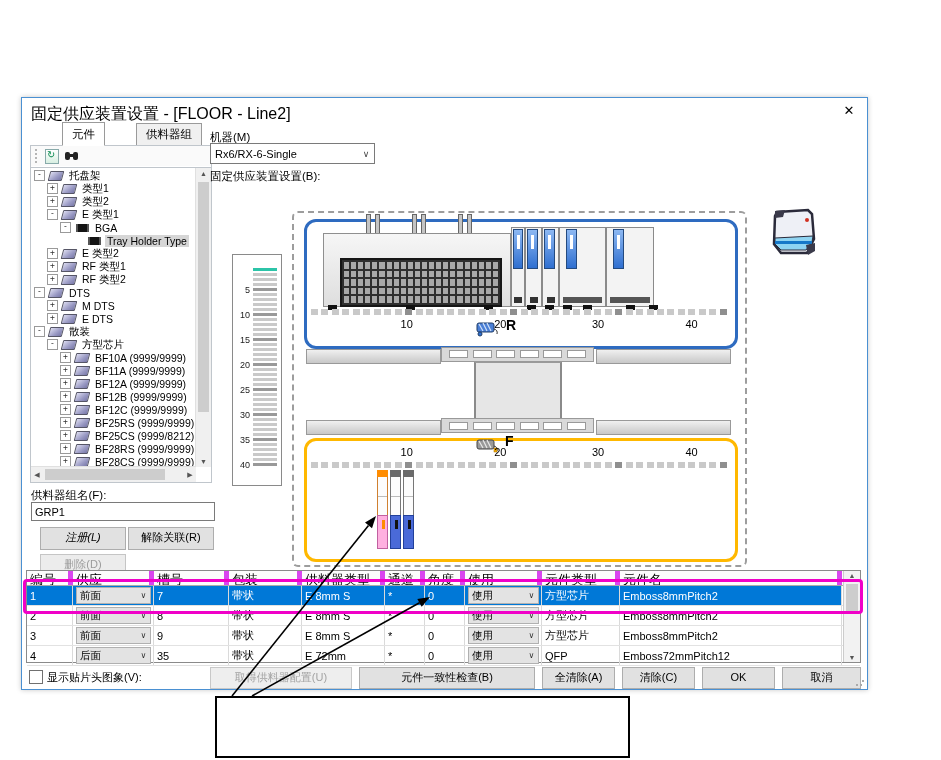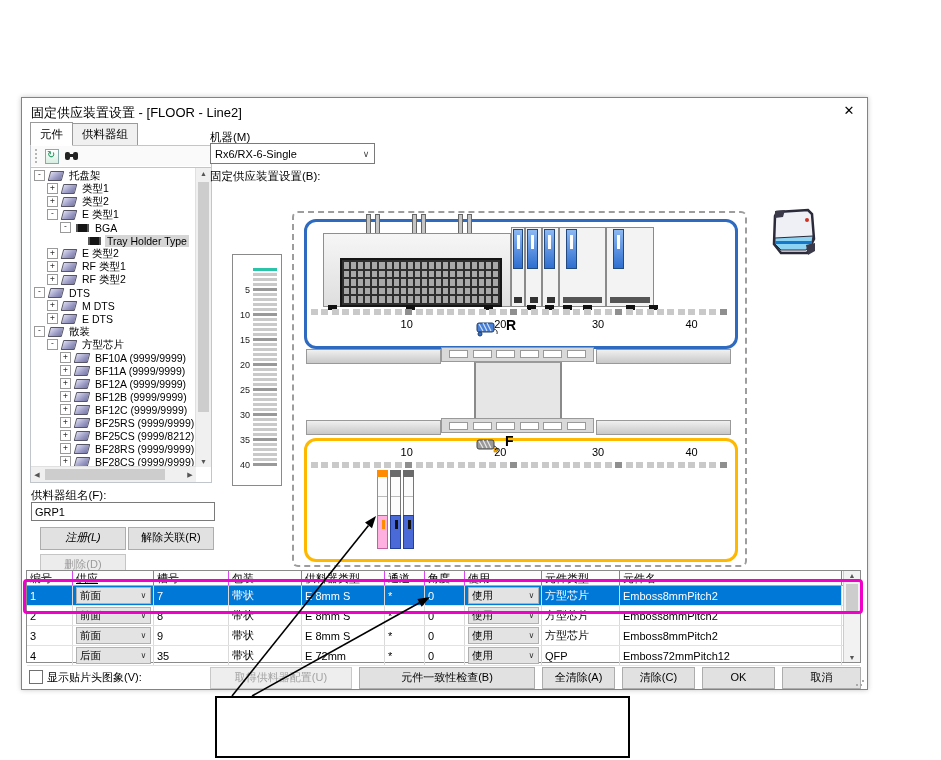--- a/index.html
+++ b/index.html
@@ -7,25 +7,25 @@
     --teal:#2cc4a8; --fOrange:#ff8c00; --fPink:#ffb0e0; --fBlue:#4a6ad8;
   }
   html,body{margin:0;padding:0;background:#fff;}
   #canvas{position:relative;width:941px;height:760px;overflow:hidden;background:#fff;
     font-family:"Liberation Sans","DejaVu Sans",sans-serif;color:#000;}
   .abs{position:absolute;}
   
   .dialog{position:absolute;left:21px;top:97px;width:845px;height:591px;background:#fff;
     border:1px solid #4a90d2;box-shadow:0 0 5px rgba(0,0,0,.22);}
   .titlebar{position:absolute;left:0;top:0;right:0;height:26px;background:#fff;}
-  .title{position:absolute;left:9px;top:6px;font-size:13px;}
+  .title{position:absolute;left:9px;top:6px;font-size:16px;}
   .closebtn{position:absolute;right:0;top:0;width:36px;height:26px;text-align:center;line-height:26px;font-size:13px;cursor:default;}
   
   .tabstrip{position:absolute;left:8px;top:27px;height:21px;font-size:11.5px;display:flex;align-items:flex-end;}
-  .tab{padding:3px 9px 3px 9px;border:1px solid #9a9a9a;background:#f0f0f0;margin-right:-1px;}
+  .tab{padding:3px 9px 3px 9px;border:1px solid #9a9a9a;background:#f0f0f0;margin-right:-1px;margin-left:32px;}
   .tab.active{background:#fff;border-bottom:1px solid #fff;padding-top:4px;position:relative;z-index:2;}
   .panel{position:absolute;left:8px;top:47px;width:180px;height:336px;border:1px solid #c0c6cc;background:#fff;}
   .toolbar{position:absolute;left:0;top:0;right:0;height:20px;display:flex;align-items:center;gap:6px;padding-left:4px;background:#fafafa;}
   .tbgrip{width:2px;height:14px;border-left:2px dotted #b5b5b5;}
   .ico-refresh{width:12px;height:13px;border:1px solid #8aa;background:linear-gradient(#ffffff,#d8efe2);position:relative;}
   .ico-refresh::after{content:"↻";position:absolute;left:1px;top:-1px;font-size:10px;color:#0a8a50;}
   .ico-binoc{width:5px;height:8px;background:#222;border-radius:2px;box-shadow:8px 0 0 #222;position:relative;margin-right:8px;}
   .ico-binoc::after{content:"";position:absolute;left:4px;top:2px;width:5px;height:3px;background:#222;}
   .treebox{position:absolute;left:0;top:21px;right:0;bottom:0;border-top:1px solid #c0c6cc;background:#fff;overflow:hidden;}
   #treeRows{position:absolute;left:0;top:1px;right:15px;bottom:15px;overflow:hidden;}
@@ -88,21 +88,21 @@
   
   .ffeeder{position:absolute;top:372px;width:11px;height:79px;}
   .fcap{height:7px;}
   .fbody{height:38px;background:#fcfcfc;border-left:1px solid;border-right:1px solid;position:relative;}
   .fbody::after{content:"";position:absolute;left:0;right:0;top:50%;border-top:1px solid #bbb;}
   .flow{height:32px;position:relative;border:1px solid;}
   .flow i{position:absolute;left:50%;margin-left:-1px;top:4px;width:3px;height:9px;}
   
   .tbl{position:absolute;left:4px;top:472px;width:833px;height:91px;border:1px solid #8a8a8a;background:#fff;font-size:11px;}
   .thead{display:flex;height:14px;border-bottom:1px solid #aaa;background:#fcfcfc;}
-  .thead span{padding-left:3px;border-right:1px solid #d946ef;box-sizing:border-box;overflow:hidden;white-space:nowrap;font-size:11px;}
+  .thead span{padding-left:3px;border-right:5px solid #d946ef;box-sizing:border-box;overflow:hidden;white-space:nowrap;font-size:13px;}
   .row{display:flex;height:19px;border-bottom:1px solid #e2e2e2;}
   .row .cell{padding-left:3px;border-right:1px solid #dadada;box-sizing:border-box;display:flex;align-items:center;overflow:hidden;white-space:nowrap;}
   .row.sel .cell{background:var(--accent);color:#fff;}
   .dd{flex:1;height:15px;margin:1px 2px 1px 0;background:#e3e3e3;border:1px solid #b0b0b0;color:#000;display:flex;align-items:center;font-size:10.5px;}
   .dd span{flex:1;padding-left:3px;}
   .dd b{width:13px;font-weight:normal;font-size:8px;color:#333;text-align:center;}
   .tvscroll{position:absolute;right:0;top:0;bottom:0;width:16px;background:#f2f2f2;border-left:1px solid #ccc;}
   .hl{position:absolute;left:1px;top:481px;width:834px;height:29px;border:3px solid var(--magenta);border-radius:4px;z-index:10;pointer-events:none;}
   
   .chk{position:absolute;width:12px;height:12px;border:1px solid #707070;background:#fff;}

